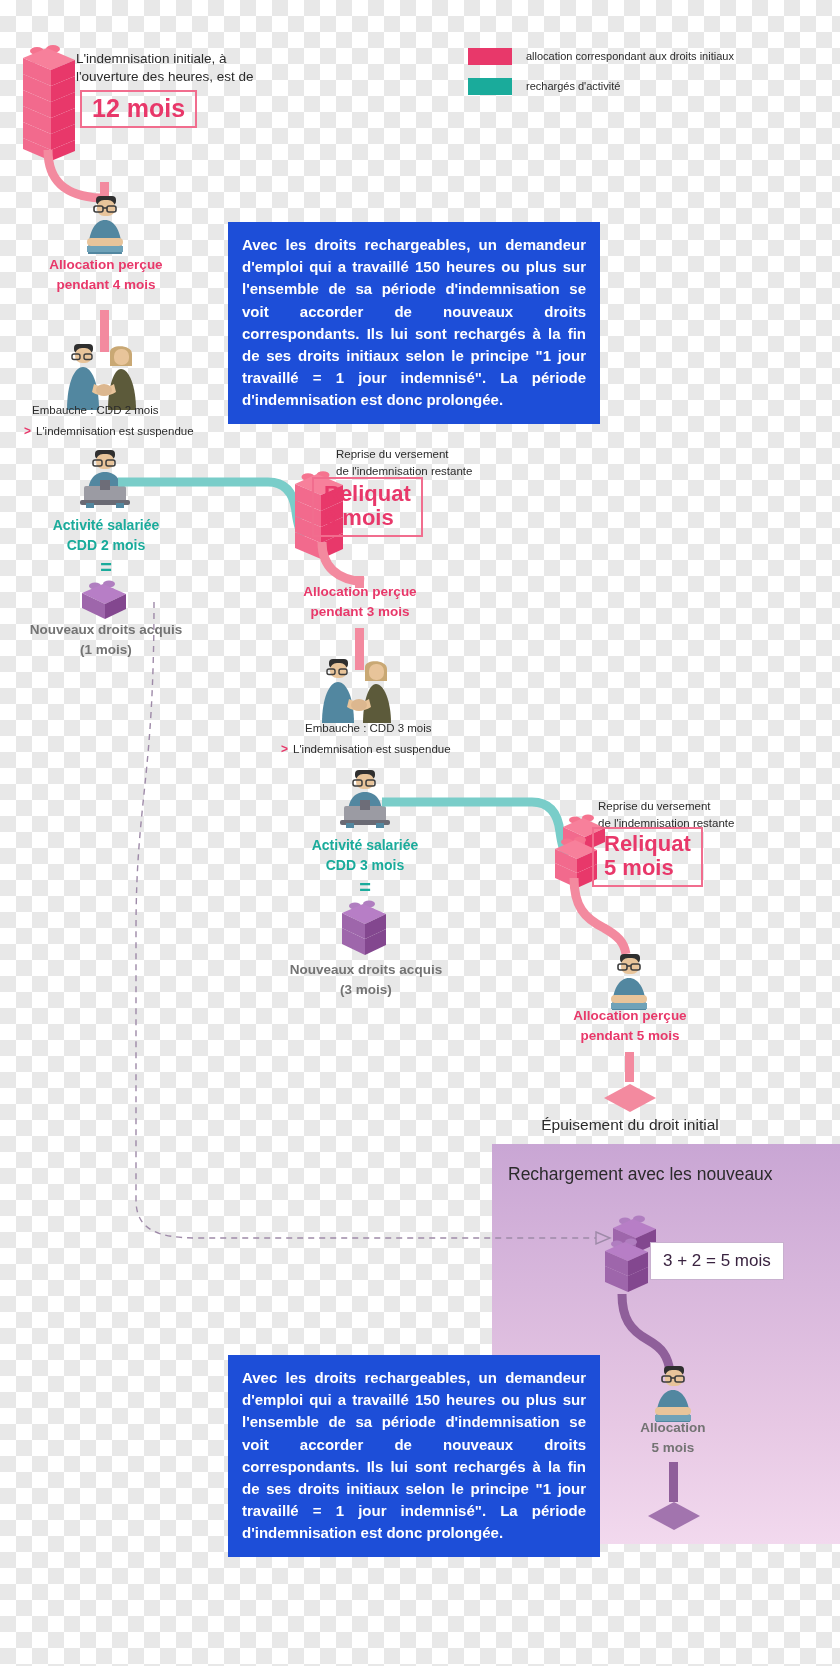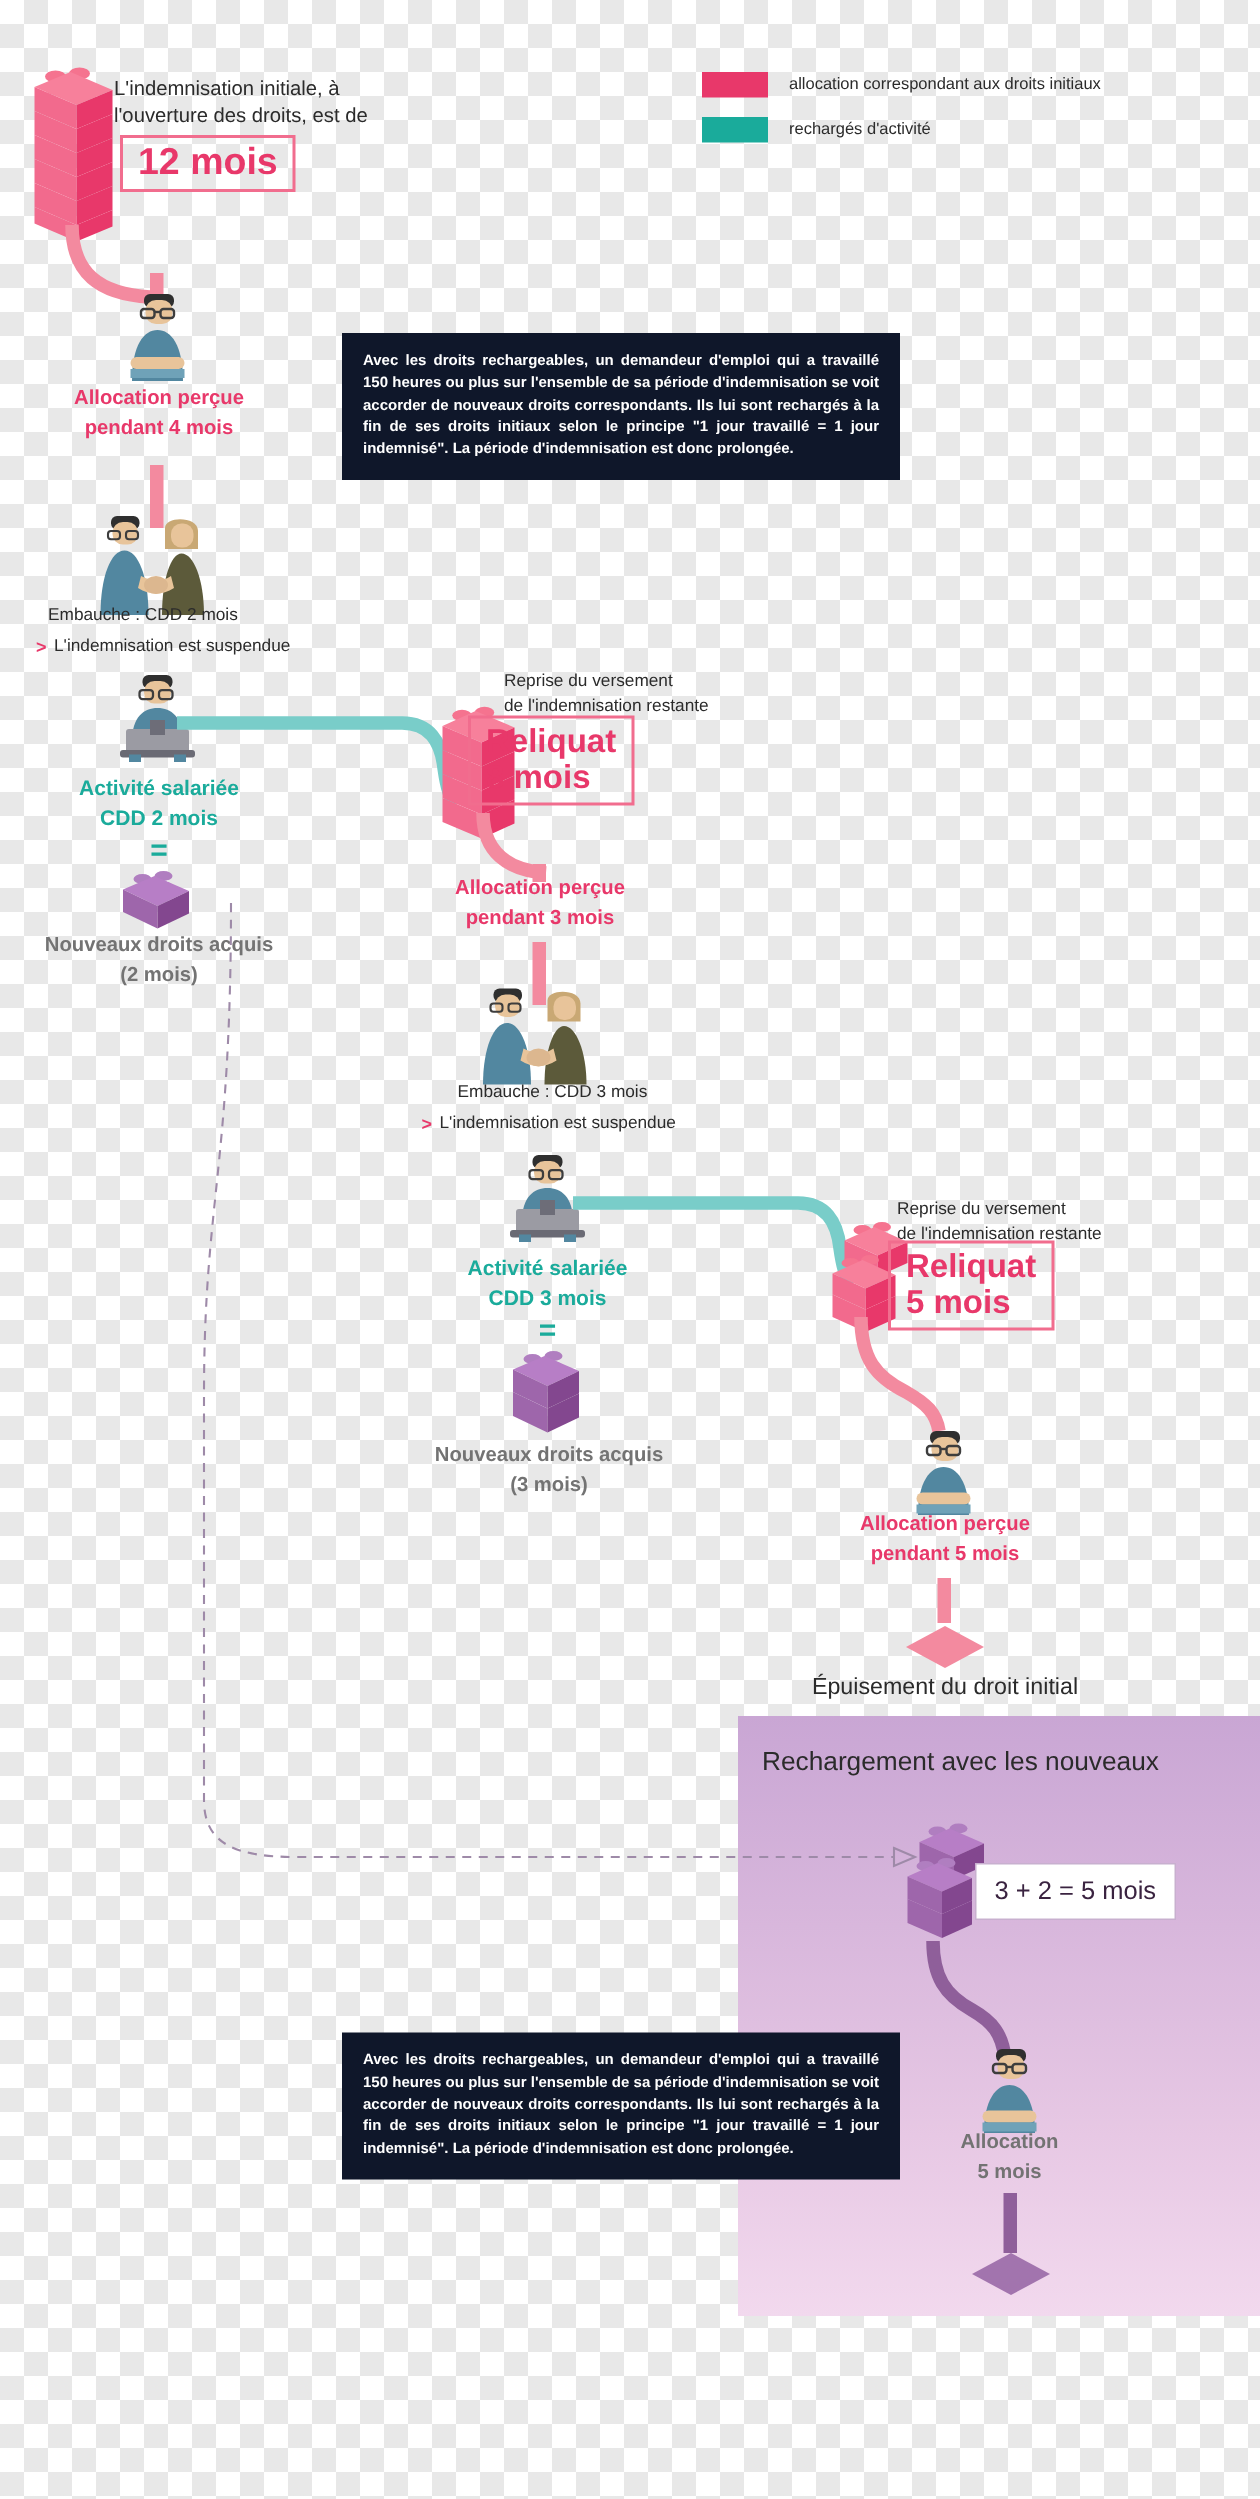--- a/index.html
+++ b/index.html
@@ -32,22 +32,22 @@
   
   .callout{
     border:2px solid #f16d8e;background:transparent;
     display:inline-block;padding:3px 10px 5px 10px;
   }
   .callout .big{color:#e8386a;font-size:25px;font-weight:700;line-height:1.05;white-space:nowrap;}
   .callout .big2{color:#e8386a;font-size:22px;font-weight:700;line-height:1.08;}
 
   
   .infobox{
-    background:#0f172a;color:#ffffff;
-    font-size:10px;line-height:1.48;font-weight:700;
+    background:#1d4ed8;color:#ffffff;
+    font-size:15px;line-height:1.48;font-weight:700;
     text-align:justify;padding:12px 14px;box-sizing:border-box;
   }
 
   
   .lilac{
     background:linear-gradient(180deg,#c9a6d4 0%,#e7c8e4 70%,#f2d9ee 100%);
   }
   .lilac-title{color:#2b2b2b;font-size:17.5px;line-height:1.45;font-weight:400;}
   .whitebox{
     background:#ffffff;border:1px solid #c8b0cf;
@@ -97,21 +97,21 @@
       <polygon points="3,80 31,92 31,108 3,96" fill="#f26a8d"></polygon>
       <polygon points="31,92 55,82 55,98 31,108" fill="#e8386a"></polygon>
       <polygon points="3,96 31,108 31,119 3,107" fill="#f26a8d"></polygon>
       <polygon points="31,108 55,98 55,109 31,119" fill="#e8386a"></polygon>
     </g>
   </svg>
 </div>
 
 <div class="abs nosel t-dark" style="left:76px;top:50px;width:200px;">
   <div>L'indemnisation initiale, à</div>
-  <div>l'ouverture des droits, est de</div>
+  <div>l'ouverture des heures, est de</div>
 </div>
 
 <div class="abs callout nosel" style="left:64px;top:90px;margin-left:16px;">
   <span class="big">12 mois</span>
 </div>
 
 <div class="abs nosel" style="left:44px;top:148px;">
   <svg width="70" height="56" viewBox="0 0 70 56">
     <path d="M4,2 C4,34 22,48 56,50" stroke="#f38a9f" stroke-width="9" fill="none" stroke-linecap="butt"></path>
   </svg>
@@ -199,21 +199,21 @@
     <ellipse cx="15" cy="15" rx="6" ry="3.4" fill="#a96fba"></ellipse>
     <ellipse cx="29" cy="13" rx="6" ry="3.4" fill="#a96fba"></ellipse>
     <polygon points="2,15 23,6 46,16 25,26" fill="#b77ec6"></polygon>
     <polygon points="2,15 25,26 25,41 2,30" fill="#9e66ab"></polygon>
     <polygon points="25,26 46,16 46,31 25,41" fill="#83478f"></polygon>
   </svg>
 </div>
 
 <div class="abs nosel t-purple" style="left:6px;top:620px;width:200px;text-align:center;font-size:13.5px;line-height:1.45;">
   <div>Nouveaux droits acquis</div>
-  <div>(2 mois)</div>
+  <div>(1 mois)</div>
 </div>
 
 <div class="abs infobox nosel" style="left:228px;top:222px;width:372px;">Avec les droits rechargeables, un demandeur d'emploi qui a travaillé 150 heures ou plus sur l'ensemble de sa période d'indemnisation se voit accorder de nouveaux droits correspondants. Ils lui sont rechargés à la fin de ses droits initiaux selon le principe "1 jour travaillé = 1 jour indemnisé". La période d'indemnisation est donc prolongée.</div>
 
 <div class="abs nosel t-dark-sm" style="left:336px;top:446px;width:210px;font-size:11.5px;line-height:1.45;">
   <div>Reprise du versement</div>
   <div>de l'indemnisation restante</div>
 </div>
 
 <div class="abs nosel" style="left:292px;top:468px;">

